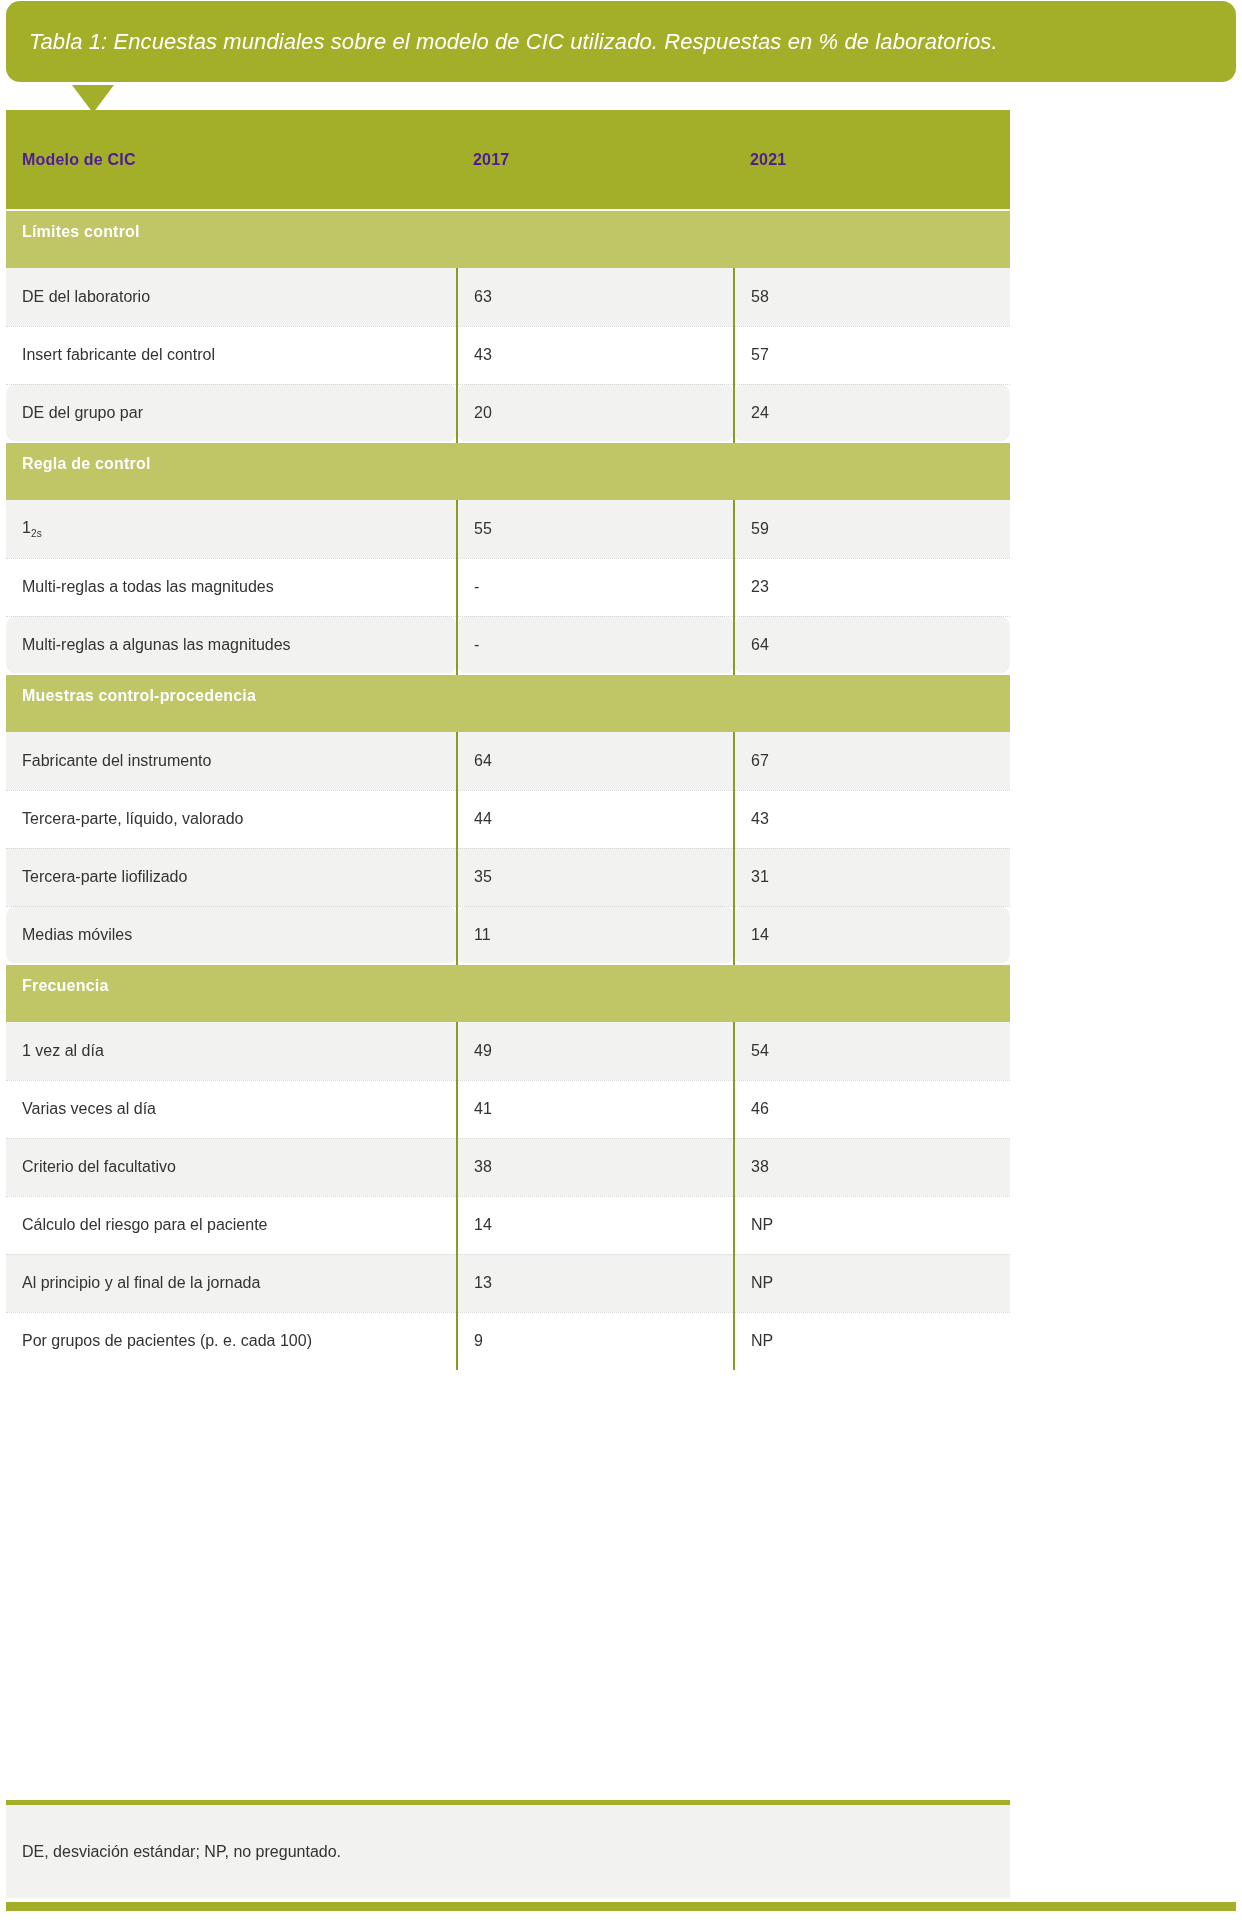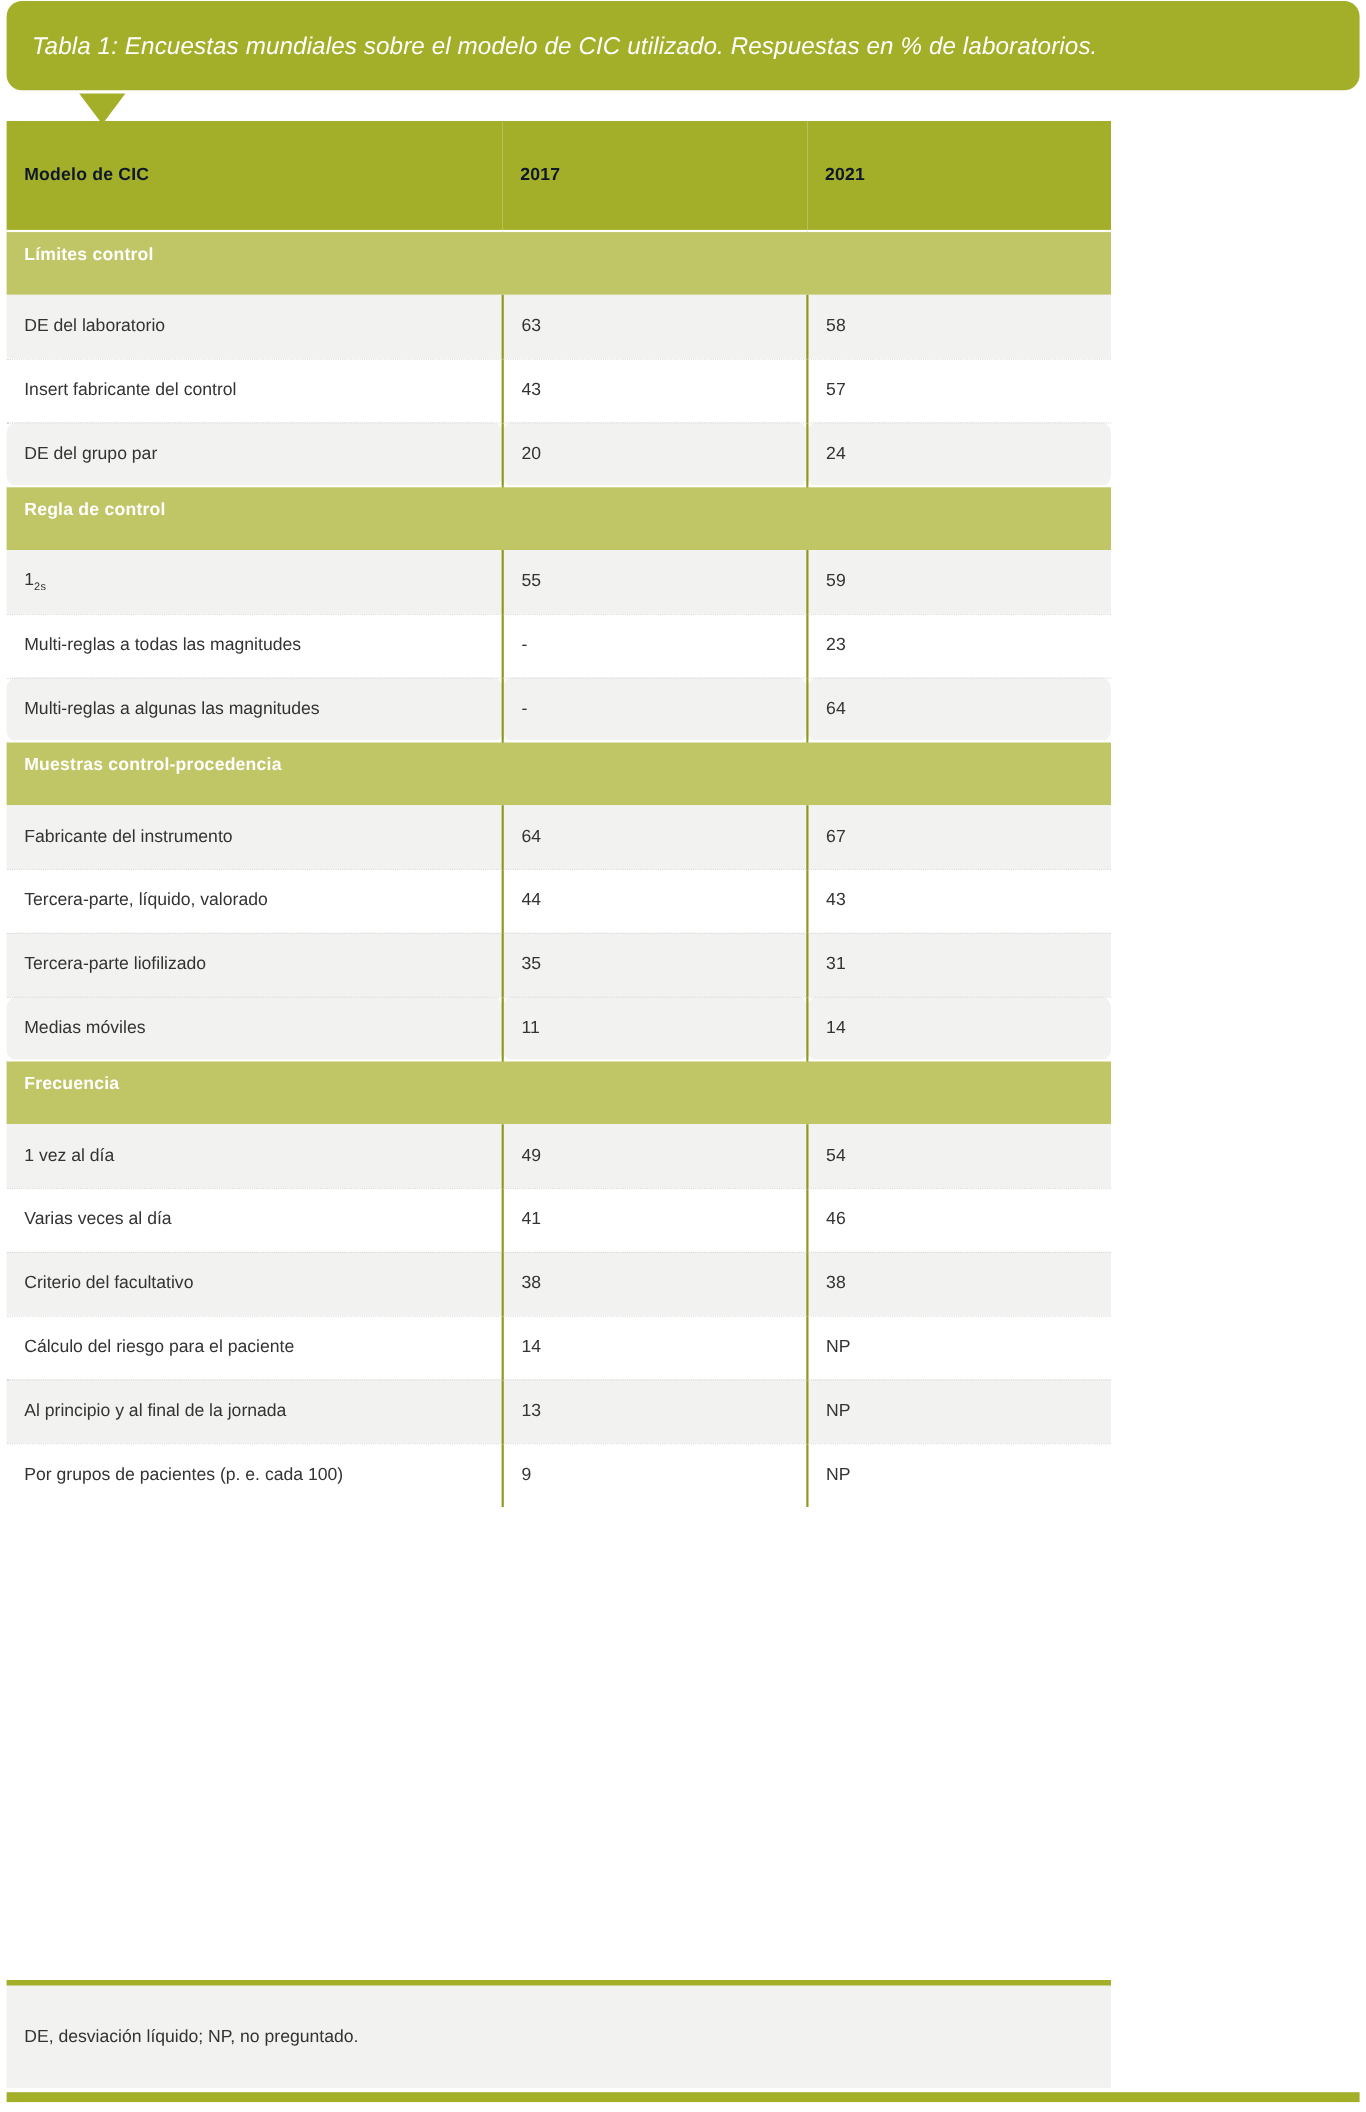--- a/index.html
+++ b/index.html
@@ -67,21 +67,21 @@
     width: 1004px;
     border-collapse: collapse;
     table-layout: fixed;
   }
   col.c-label { width: 451px; }
   col.c-2017  { width: 277px; }
   col.c-2021  { width: 276px; }
 
   thead th {
     background: #A3AF28;
-    color: #0f172a;
+    color: #4c1d95;
     font-size: 16px;
     font-weight: 600;
     text-align: left;
     height: 100px;
     padding: 0 0 0 16px;
     vertical-align: middle;
     letter-spacing: 0.2px;
   }
 
   tr.section td {
@@ -259,15 +259,15 @@
         <tr class="data plain last-of-section">
           <td class="label">Por grupos de pacientes (p. e. cada 100)</td>
           <td class="v1">9</td>
           <td class="v2">NP</td>
         </tr>
       </tbody>
   </table>
 </div>
 
 <div class="footnote">
-  <div class="footnote-text">DE, desviación líquido; NP, no preguntado.</div>
+  <div class="footnote-text">DE, desviación estándar; NP, no preguntado.</div>
 </div>
 <div class="bottom-bar"></div>
 
 </body></html>

